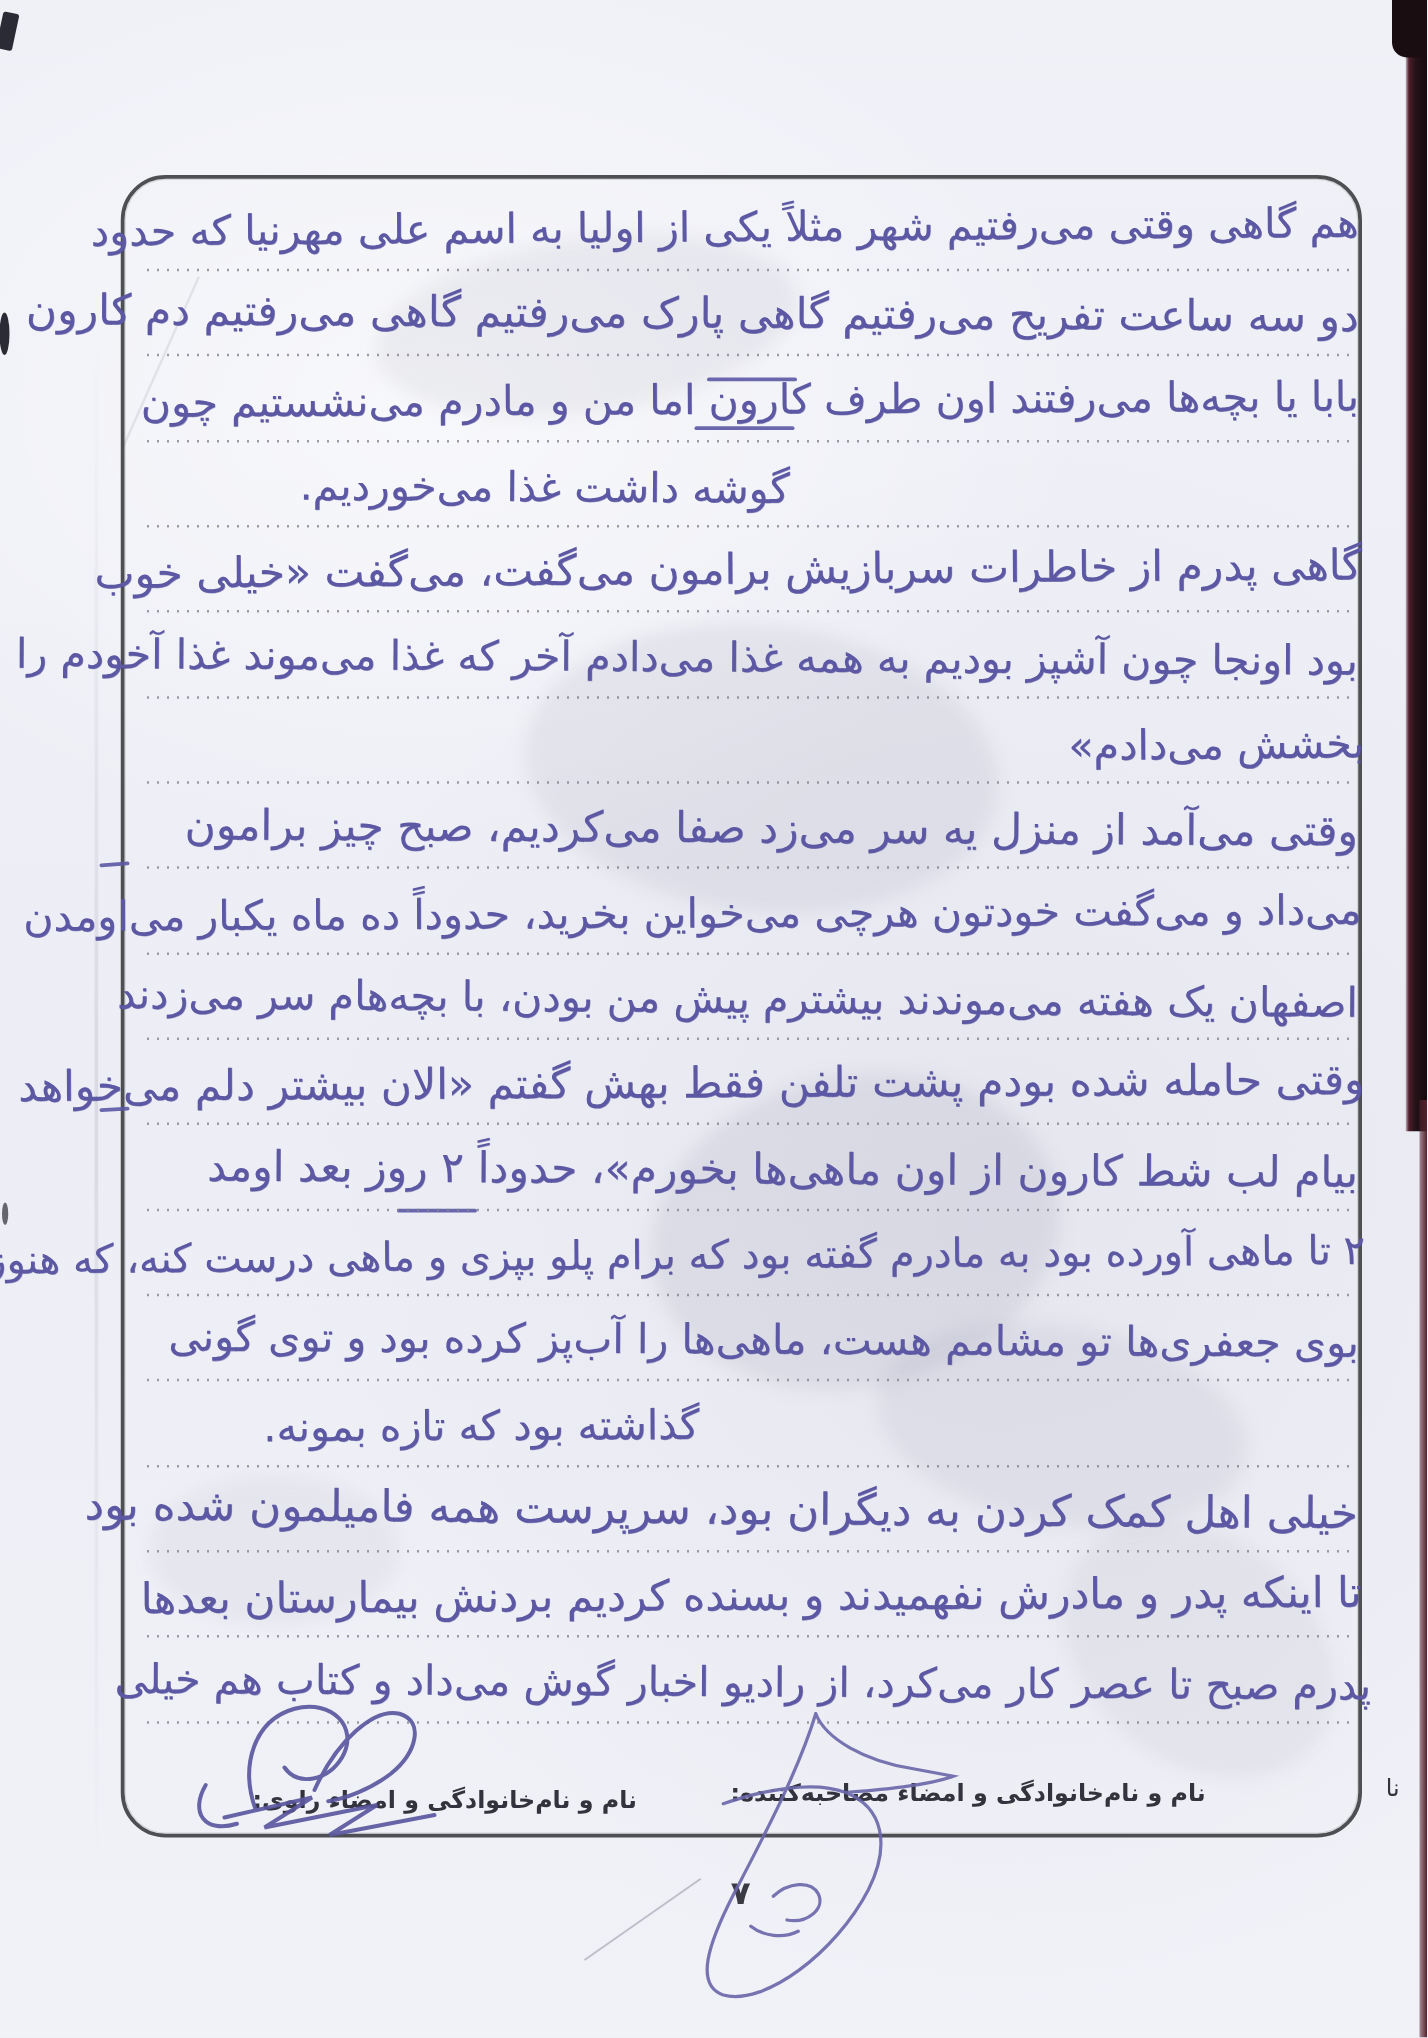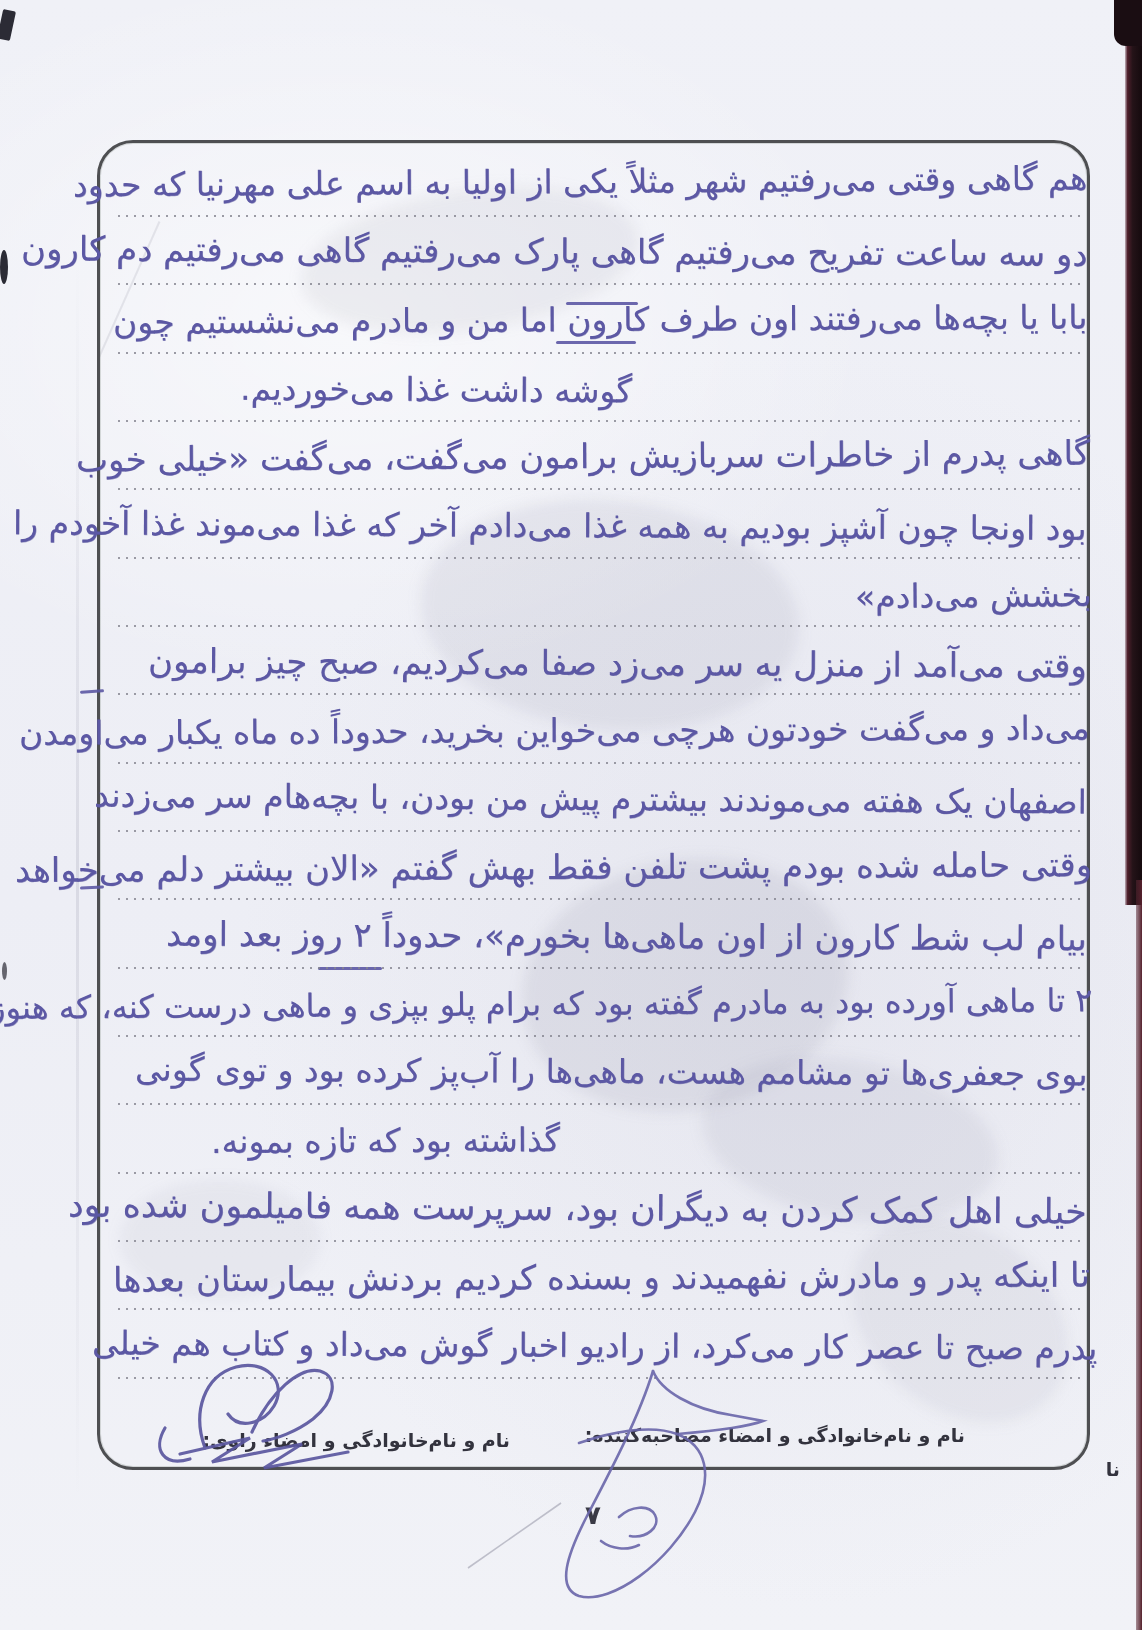--- a/index.html
+++ b/index.html
@@ -81,21 +81,21 @@
   .u12{left:318px;top:967px;width:64px;}
 
   
   .print-label{
     position:absolute;direction:rtl;white-space:nowrap;
     color:#33333e;font-weight:bold;font-size:19px;
     font-family:"DejaVu Sans",sans-serif;
   }
   .lbl-interviewer{right:177px;top:1424px;}
   .lbl-narrator{right:632px;top:1429px;}
-  .edge-frag{right:22px;top:1420px;color:#33333e;font-weight:bold;font-size:19px;position:absolute;direction:rtl;margin-top:38px;}
+  .edge-frag{right:22px;top:1420px;color:#33333e;font-weight:normal;font-size:19px;position:absolute;direction:rtl;}
 
   .page-num{
     position:absolute;left:585px;top:1500px;
     color:#3a3a45;font-size:26px;font-weight:bold;
   }
   .sig-svg{position:absolute;inset:0;pointer-events:none;}
 </style>
 </head>
 <body>
 

